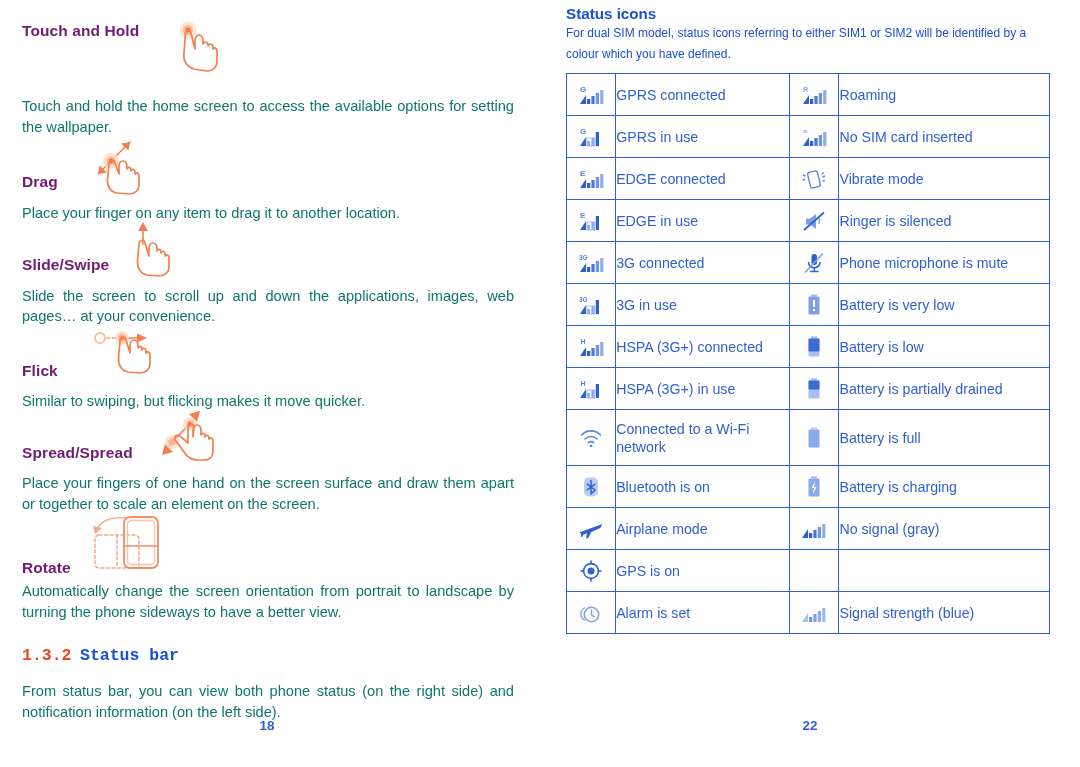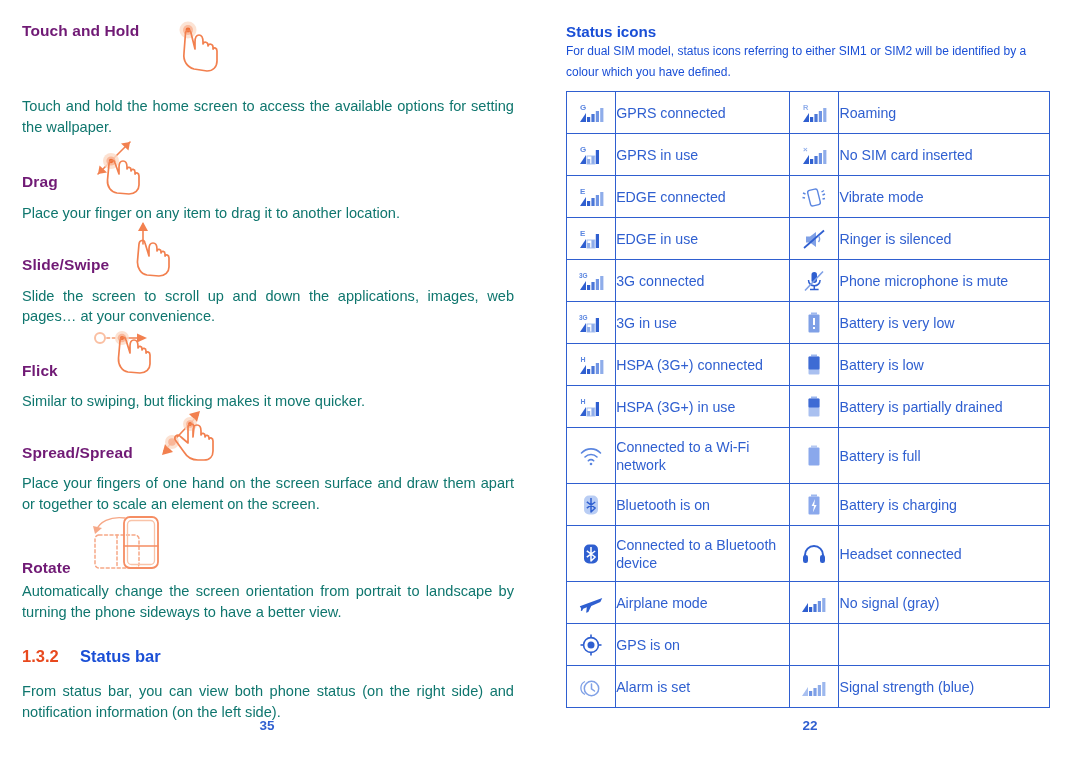--- a/index.html
+++ b/index.html
@@ -17,21 +17,21 @@
   }
 
   
   .col-left {
     position: absolute;
     left: 22px; top: 22px;
     width: 494px;
   }
   .col-right {
     position: absolute;
-    left: 566px; top: 22px;
+    left: 566px; top: 4px;
     width: 488px;
   }
 
   h3.gest-title {
     margin: 0;
     font-size: 15.5px;
     font-weight: bold;
     color: #701a75;
     letter-spacing: 0.1px;
     line-height: 18px;
@@ -52,20 +52,21 @@
     position: absolute;
     pointer-events: none;
   }
 
   h3.sec-title {
     margin: 0;
     font-size: 16.5px;
     font-weight: bold;
     color: #1a4fd6;
     line-height: 20px;
+    font-family: Liberation Mono, monospace;
   }
   h3.sec-title .num {
     color: #e8491e;
     display: inline-block;
     width: 58px;
   }
 
   
   h4.status-head {
     margin: 0;
@@ -521,41 +522,20 @@
                 <g>
             <rect x="5" y="1.5" width="6" height="2" fill="#9db8ee"></rect>
             <rect x="2.5" y="3.5" width="11" height="18" rx="1" fill="#8aa8ec"></rect>
             <path d="M9 6 L5.6 13 H8 L6.8 19.5 L10.6 12 H8.2 Z" fill="#ffffff"></path>
           </g>
               </svg>
         </td>
         <td class="lbl">Battery is charging</td>
       </tr>
 
-      <tr>
-        <td class="ic">
-          <svg class="sig" width="22" height="24" viewBox="0 0 22 24">
-                <g>
-            <rect x="4" y="2.5" width="14" height="19" rx="5" fill="#2f5fd0"></rect>
-            <path d="M11 5 v14 l4.2 -4 l-8.4 -6.2 M6.8 15.2 l8.4 -6.2" fill="none" stroke="#ffffff" stroke-width="1.5" stroke-linejoin="round"></path>
-          </g>
-              </svg>
-        </td>
-        <td class="lbl" style="height:56px;">Connected to a Bluetooth device</td>
-        <td class="ic">
-          <svg class="sig" width="26" height="24" viewBox="0 0 26 24">
-                <g>
-            <path d="M4 16 v-3 a9 9 0 0 1 18 0 v3" fill="none" stroke="#2f5fd0" stroke-width="2"></path>
-            <rect x="2" y="13" width="5" height="8" rx="2.2" fill="#2f5fd0"></rect>
-            <rect x="19" y="13" width="5" height="8" rx="2.2" fill="#2f5fd0"></rect>
-          </g>
-              </svg>
-        </td>
-        <td class="lbl">Headset connected</td>
-      </tr>
 
       <tr>
         <td class="ic">
           <svg class="sig" width="26" height="24" viewBox="0 0 26 24">
                 <g>
             <path d="M2 13.2 L24 8.5 L21.5 12.3 L12 14.8 L8.2 20.5 L6 20.9 L7.4 15.6 L3.6 16.5 L2.3 18.3 L1 18.5 L1.6 15.6 L0.6 13.6 Z" fill="#2f5fd0" transform="translate(1,0) rotate(-8 13 13)"></path>
           </g>
               </svg>
         </td>
         <td class="lbl">Airplane mode</td>
@@ -613,16 +593,16 @@
           </g>
               </svg>
         </td>
         <td class="lbl">Signal strength (blue)</td>
       </tr>
 
       </tbody>
     </table>
   </div>
 
-  <div class="pagenum" style="left:237px; top:718px; width:60px;">35</div>
+  <div class="pagenum" style="left:237px; top:718px; width:60px;">18</div>
   <div class="pagenum" style="left:780px; top:718px; width:60px;">22</div>
 
 </div>
 
 </body></html>

